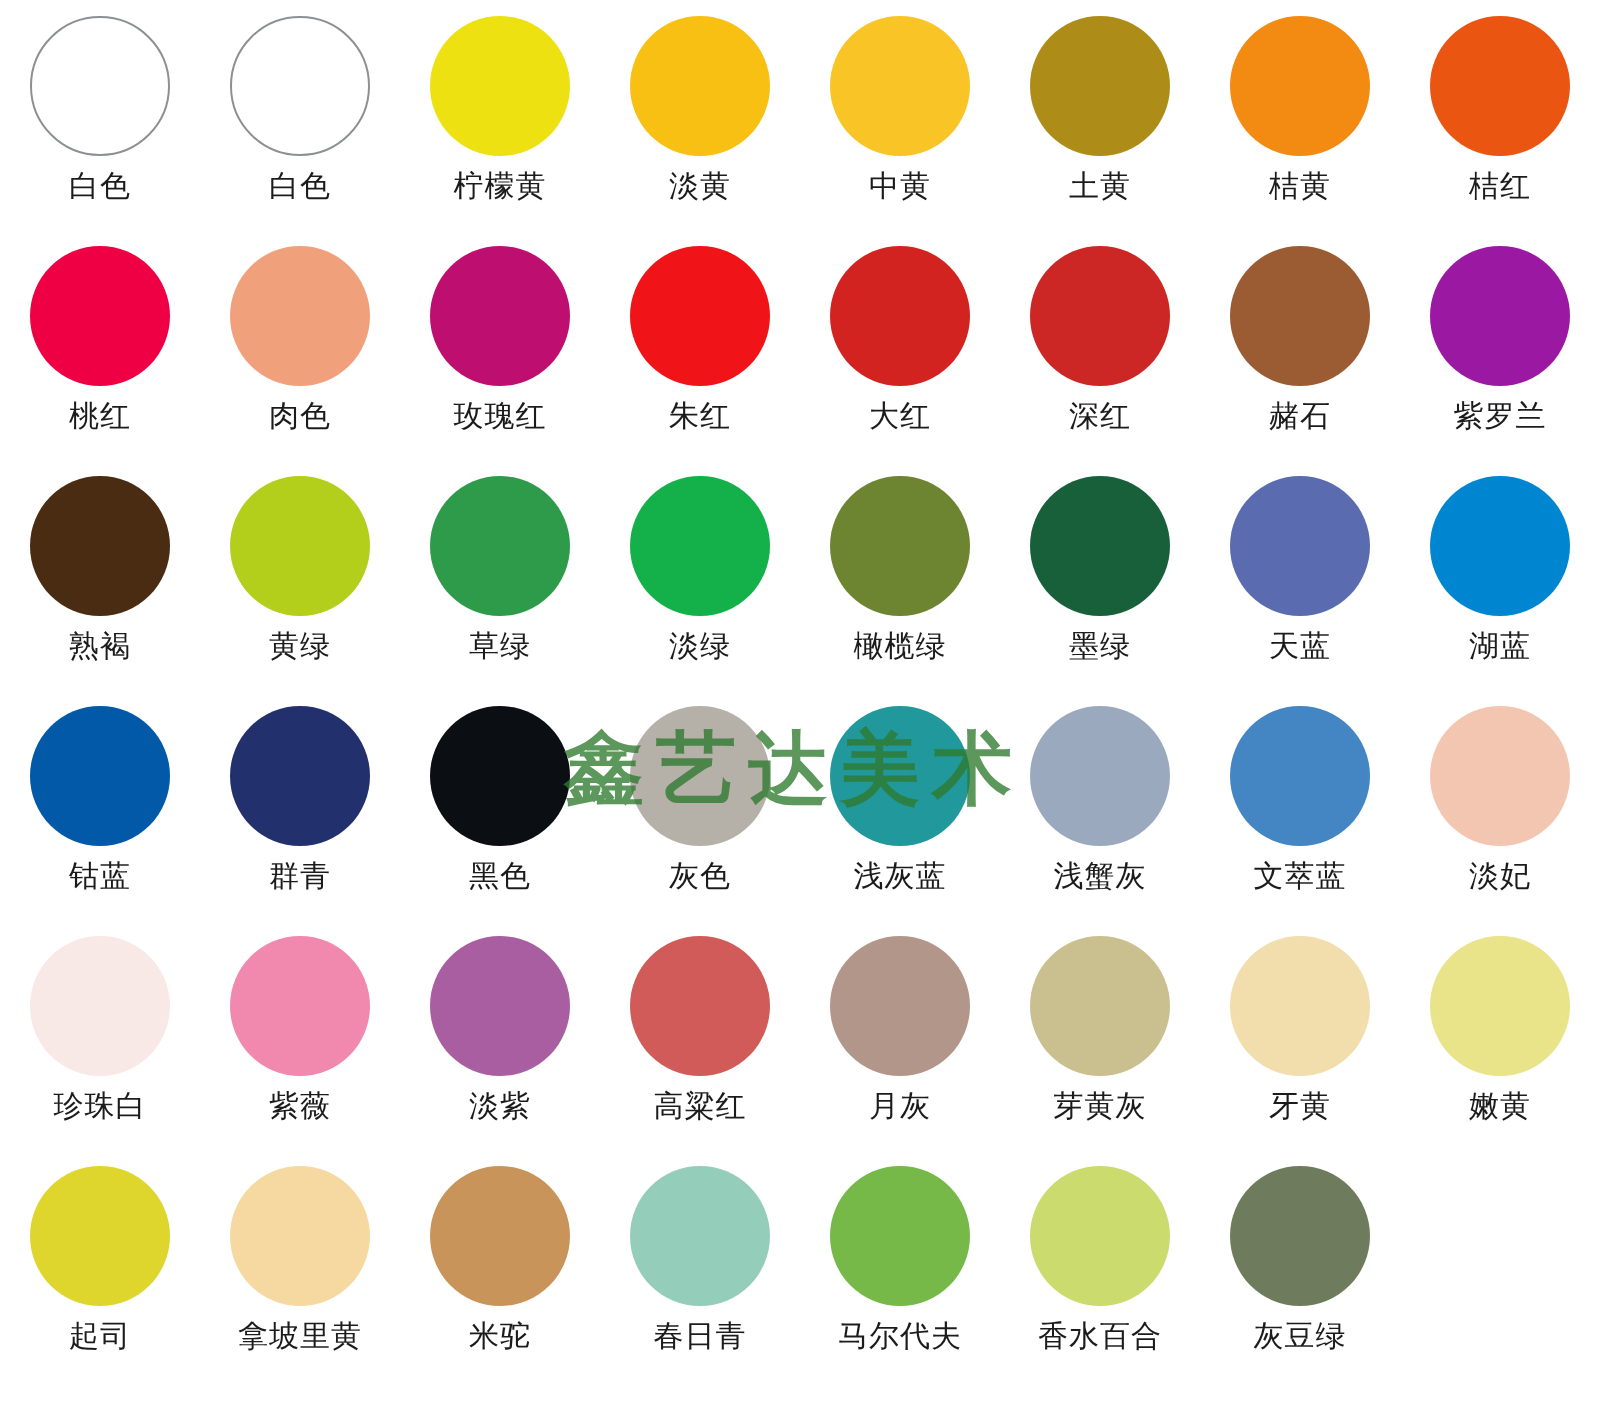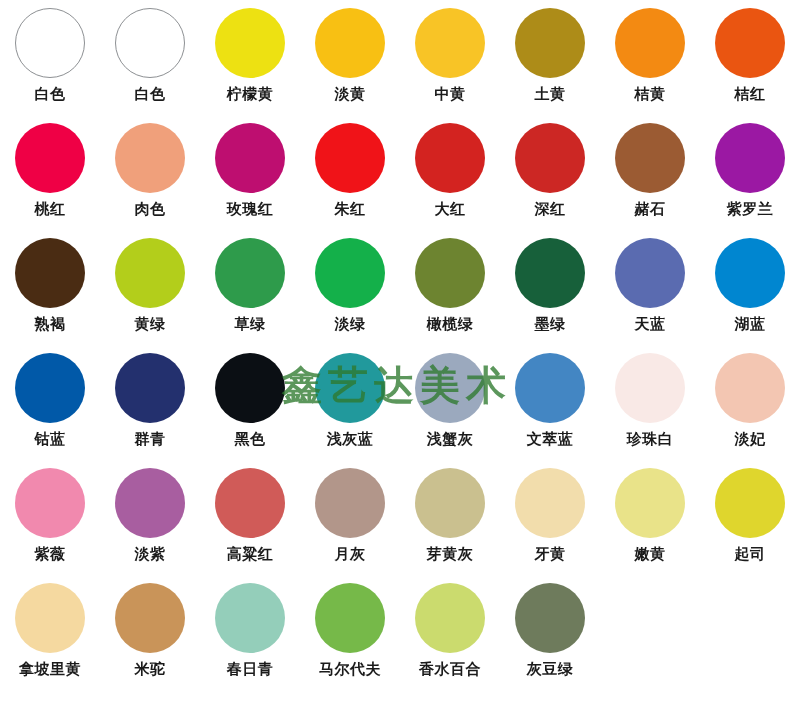--- a/index.html
+++ b/index.html
@@ -50,21 +50,21 @@
   .swatch-dot.outlined {
     border: 1.5px solid #8d9093;
     width: 70px;
     height: 70px;
   }
   .swatch-label {
     margin-top: 7px;
     font-size: 15px;
     line-height: 18px;
     color: #1b1b1b;
-    font-weight: bold;
+    font-weight: normal;
     letter-spacing: 0.5px;
     white-space: nowrap;
     text-align: right;
     font-family: "Liberation Sans", "DejaVu Sans", sans-serif;
   }
   .watermark {
     position: absolute;
     left: 282px;
     top: 368px;
     font-size: 40px;
@@ -187,38 +187,42 @@
       </div>
       <div class="swatch-cell">
         <span class="swatch-dot" style="background: rgb(35, 48, 110);"></span>
         <span class="swatch-label">群青</span>
       </div>
       <div class="swatch-cell">
         <span class="swatch-dot" style="background: rgb(11, 15, 20);"></span>
         <span class="swatch-label">黑色</span>
       </div>
       <div class="swatch-cell">
+        <span class="swatch-dot" style="background: rgb(181, 176, 168);"></span>
+        <span class="swatch-label">灰色</span>
+      </div>
+      <div class="swatch-cell">
         <span class="swatch-dot" style="background: rgb(33, 153, 156);"></span>
         <span class="swatch-label">浅灰蓝</span>
       </div>
       <div class="swatch-cell">
         <span class="swatch-dot" style="background: rgb(155, 169, 190);"></span>
         <span class="swatch-label">浅蟹灰</span>
       </div>
       <div class="swatch-cell">
         <span class="swatch-dot" style="background: rgb(67, 134, 195);"></span>
         <span class="swatch-label">文萃蓝</span>
       </div>
       <div class="swatch-cell">
+        <span class="swatch-dot" style="background: rgb(243, 198, 178);"></span>
+        <span class="swatch-label">淡妃</span>
+      </div>
+      <div class="swatch-cell">
         <span class="swatch-dot" style="background: rgb(249, 233, 230);"></span>
         <span class="swatch-label">珍珠白</span>
-      </div>
-      <div class="swatch-cell">
-        <span class="swatch-dot" style="background: rgb(243, 198, 178);"></span>
-        <span class="swatch-label">淡妃</span>
       </div>
       <div class="swatch-cell">
         <span class="swatch-dot" style="background: rgb(241, 137, 174);"></span>
         <span class="swatch-label">紫薇</span>
       </div>
       <div class="swatch-cell">
         <span class="swatch-dot" style="background: rgb(168, 94, 160);"></span>
         <span class="swatch-label">淡紫</span>
       </div>
       <div class="swatch-cell">

